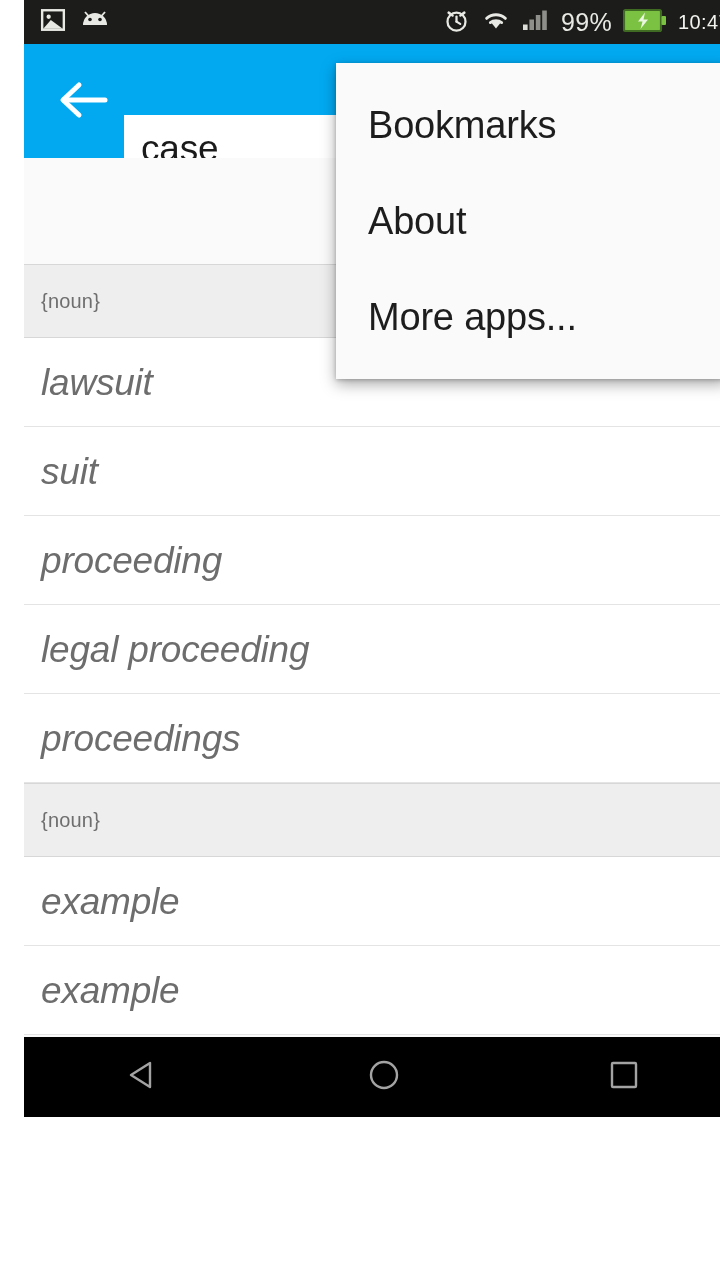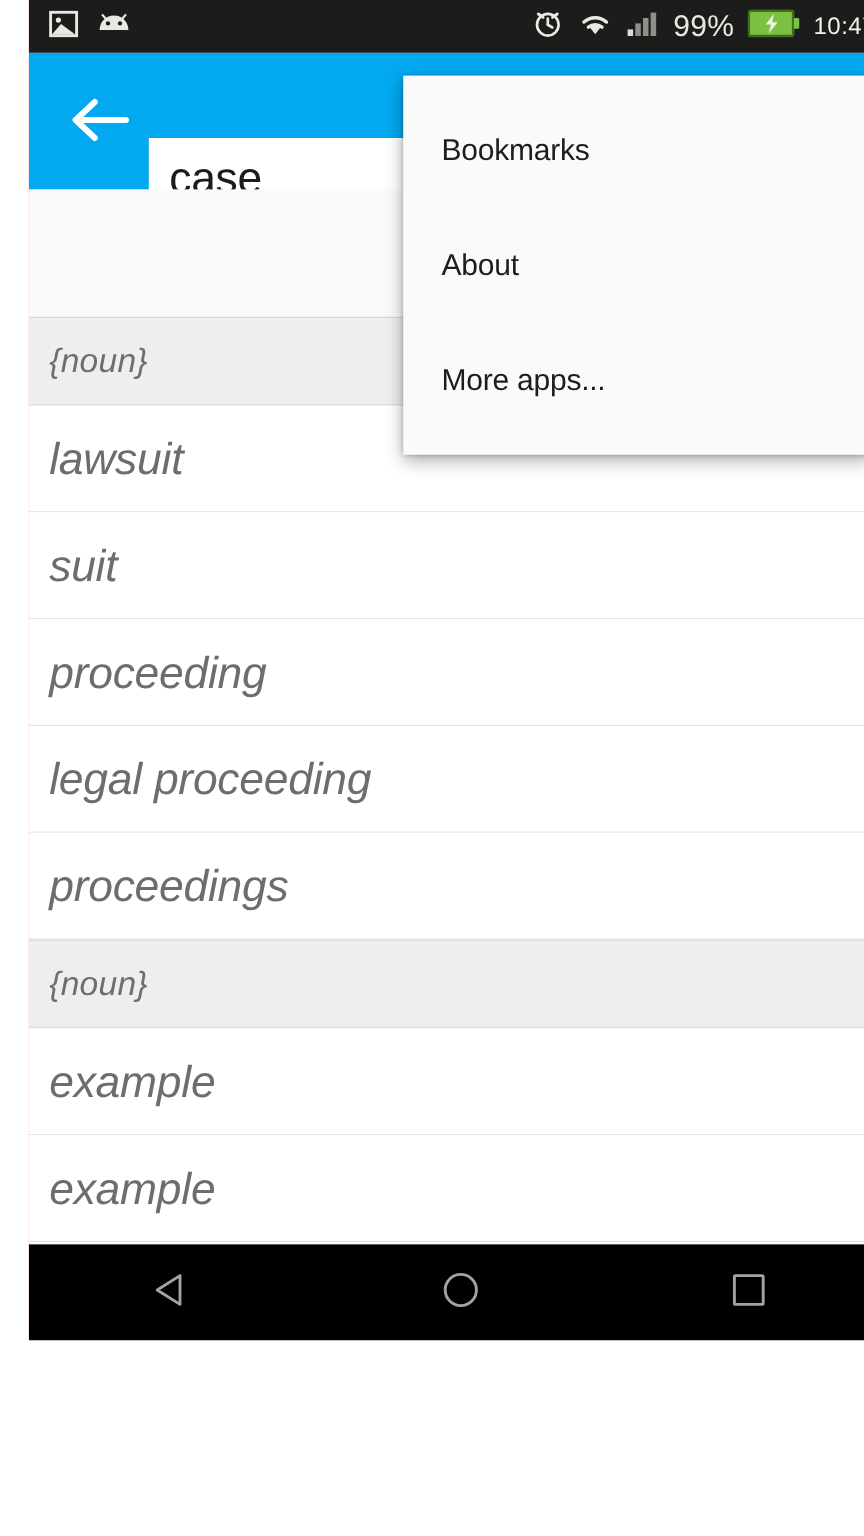--- a/index.html
+++ b/index.html
@@ -53,21 +53,21 @@
 
   .list-section { background:#ffffff; }
   .pos-header {
     height:74px; background:#eeeeee;
     border-top:1px solid #d7d7d7;
     border-bottom:1px solid #d7d7d7;
     display:flex; align-items:center;
     padding-left:17px;
   }
   .pos-header span {
-    font-style:italic; font-size:28px; color:#6e6e6e;
+    font-size:20px; color:#6e6e6e;
     line-height:1; letter-spacing:0.2px;
   }
   .word-row {
     height:89px; background:#ffffff;
     border-bottom:1px solid #e4e4e4;
     display:flex; align-items:center;
     padding-left:17px;
   }
   .word-row span {
     font-size:37px; color:#6d6d6d; line-height:1;
@@ -81,21 +81,21 @@
     background:#fafafa;
     box-shadow:0 5px 14px rgba(0,0,0,0.34), 0 1px 4px rgba(0,0,0,0.22);
     padding:14px 0 14px 0;
     z-index:40;
   }
   .menu-item {
     height:96px; display:flex; align-items:center;
     padding-left:32px;
   }
   .menu-item span {
-    font-size:25px; color:#1d1d1d; line-height:1;
+    font-size:38px; color:#1d1d1d; line-height:1;
     letter-spacing:-0.2px;
   }
 
   
   #nav-bar {
     position:absolute; bottom:0; left:0; width:720px; height:80px;
     background:#000000;
     display:flex; align-items:center; justify-content:space-around;
   }
   .nav-btn { width:140px; height:80px; display:flex; align-items:center; justify-content:center; }

